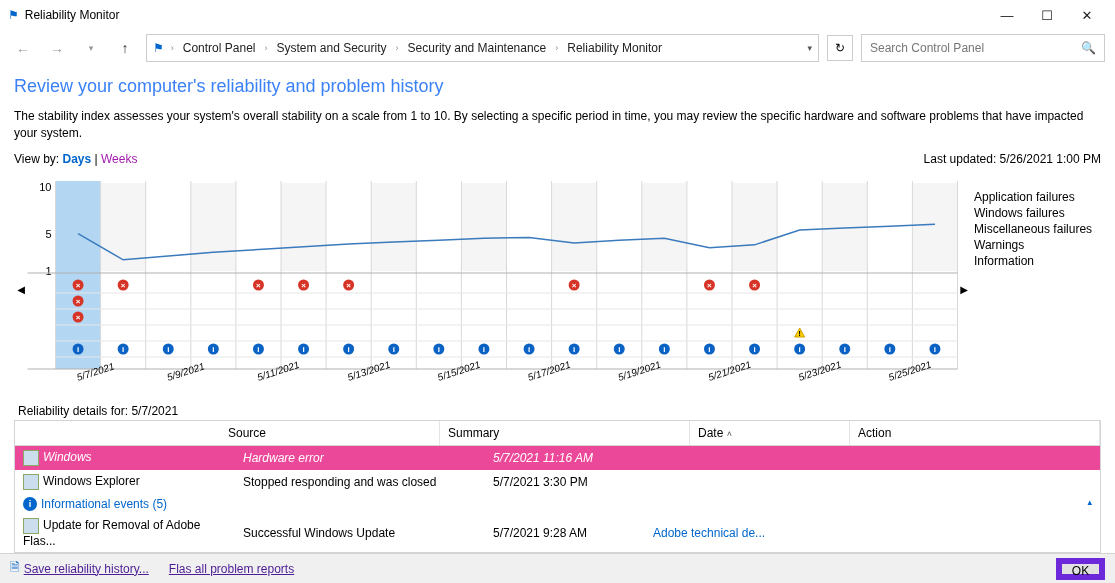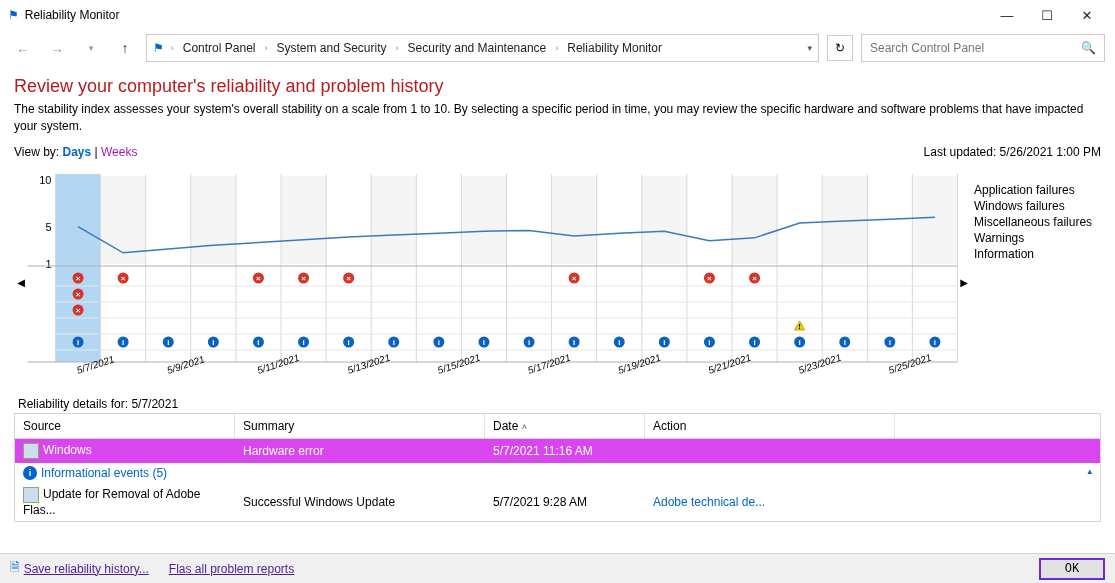--- a/index.html
+++ b/index.html
@@ -11,50 +11,50 @@
 .navrow { height:36px; display:flex; align-items:center; padding:4px 10px; gap:8px; }
 .navbtn { width:26px; height:26px; display:flex; align-items:center; justify-content:center; color:#999; font-size:14px; }
 .navbtn.act { color:#333; }
 .addrbar { flex:1; height:28px; border:1px solid #ccc; display:flex; align-items:center; padding:0 6px; gap:4px; }
 .addrbar .flag2 { color:#0066cc; }
 .crumb { color:#222; padding:0 2px; }
 .chev { color:#888; font-size:9px; padding:0 3px; }
 .searchbox { width:244px; height:28px; border:1px solid #ccc; display:flex; align-items:center; padding:0 8px; color:#777; }
 .searchbox span:first-child { flex:1; }
 .content { padding:10px 14px 0 14px; }
-h1 { color:#b91c1c; font-weight:400; font-size:18px; margin-bottom:4px; }
+h1 { color:#3b82f6; font-weight:400; font-size:18px; margin-bottom:11px; }
 .desc { font-size:12px; line-height:1.4; margin-bottom:10px; }
 .viewrow { display:flex; font-size:12px; margin-bottom:14px; }
 .viewrow a { color:#a21caf; text-decoration:none; }
 .viewrow b { color:#0066cc; }
 .viewrow .spacer { flex:1; }
 .chartwrap { position:relative; height:220px; border:1px solid #fff; display:flex; }
 .arrow { width:12px; display:flex; align-items:center; justify-content:center; font-size:10px; color:#000; }
 .chartmain { flex:1; position:relative; }
 .legend { width:130px; padding:8px 4px; font-size:12px; line-height:1.35; }
 svg.chart { width:100%; height:100%; }
 .detailslabel { margin:4px 0 2px 4px; font-size:12px; }
 .grid { border:1px solid #d4d4d4; }
-.gridhead { display:flex; background:#fff; border-bottom:1px solid #d4d4d4; font-size:12px; }
+.gridhead { display:flex; background:#fff; border-bottom:1px solid #d4d4d4; font-size:12px;justify-content:flex-end; }
 .gridhead div { padding:5px 8px; border-right:1px solid #e4e4e4; }
 .col-src { width:220px; }
 .col-sum { width:250px; }
 .col-date { width:160px; }
 .col-act { width:250px; }
 .gridbody { font-size:12px; }
 .gridrow { display:flex; padding:2px 0; align-items:center; }
-.gridrow.sel { background:#d946ef; color:#fff; }
+.gridrow.sel { background:#ec4899; color:#fff;font-style:italic; }
 .gridrow .cell { padding:2px 8px; }
 .gridrow .icon { width:16px; height:16px; display:inline-block; vertical-align:middle; margin-right:4px; border:1px solid #8a6; background:#cde; }
 .infohead { color:#0066cc; padding:3px 8px; display:flex; }
 .infohead .iicon { width:14px;height:14px;border-radius:50%;background:#0066cc;color:#fff;display:inline-flex;align-items:center;justify-content:center;font-size:9px;font-weight:bold;margin-right:4px; }
 .link { color:#0066cc; }
 .footer { position:absolute; bottom:0; left:0; right:0; height:30px; border-top:1px solid #d4d4d4; display:flex; align-items:center; padding:0 10px; background:#f0f0f0; }
 .footer .flink { color:#4c1d95; margin-right:20px; font-size:12px; }
-.okbtn { margin-left:auto; width:66px; height:22px; border:2px solid #6d28d9; background:#e1e1e1; font-size:12px;font-family:Liberation Mono, monospace; }
+.okbtn { margin-left:auto; width:49px; height:22px; border:6px solid #6d28d9; background:#e1e1e1; font-size:12px; }
 .reficon { width:26px; height:26px; display:flex;align-items:center;justify-content:center;border:1px solid #ccc; }
 .caret { color:#555; font-size:9px; }
 </style>
 </head>
 <body>
 
 <div class="titlebar">
   <span class="flag">⚑</span>
   <span class="title">Reliability Monitor</span>
   <span class="winbtn">—</span>
@@ -235,20 +235,26 @@
       <div class="col-date"><span>Date</span> <span class="caret">˄</span></div>
       <div class="col-act">Action</div>
     </div>
     <div class="gridbody" id="gridbody">
         <div class="gridrow sel">
     <div class="cell col-src"><span class="icon"></span>Windows</div>
     <div class="cell col-sum">Hardware error</div>
     <div class="cell col-date">5/7/2021 11:16 AM</div>
     <div class="cell col-act"></div>
         </div>
+        <div class="gridrow ">
+    <div class="cell col-src"><span class="icon"></span>Windows Explorer</div>
+    <div class="cell col-sum">Stopped responding and was closed</div>
+    <div class="cell col-date">5/7/2021 3:30 PM</div>
+    <div class="cell col-act"></div>
+        </div>
         <div class="infohead">
           <span class="iicon">i</span>
           <span>Informational events (5)</span>
           <span style="flex:1"></span>
           <span class="caret" style="color:#0066cc">▴</span>
         </div>
         <div class="gridrow">
     <div class="cell col-src"><span class="icon"></span>Update for Removal of Adobe Flas...</div>
     <div class="cell col-sum">Successful Windows Update</div>
     <div class="cell col-date">5/7/2021 9:28 AM</div>

